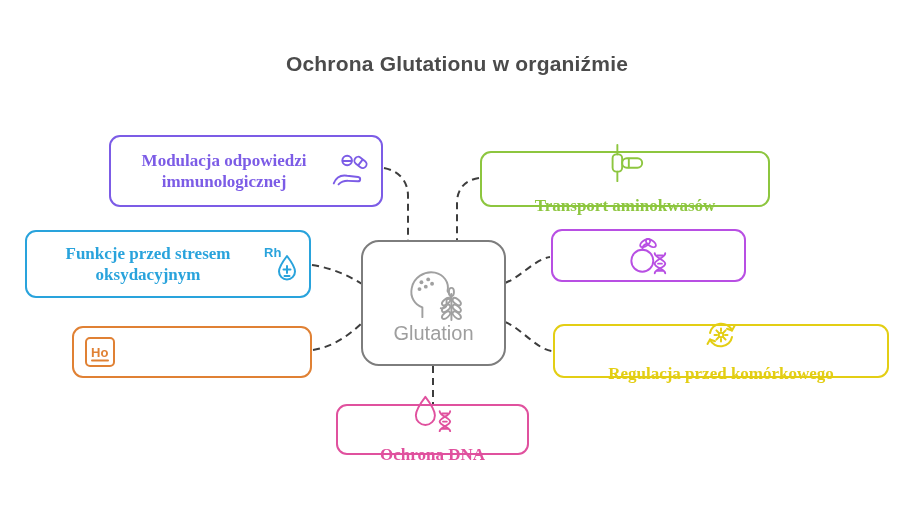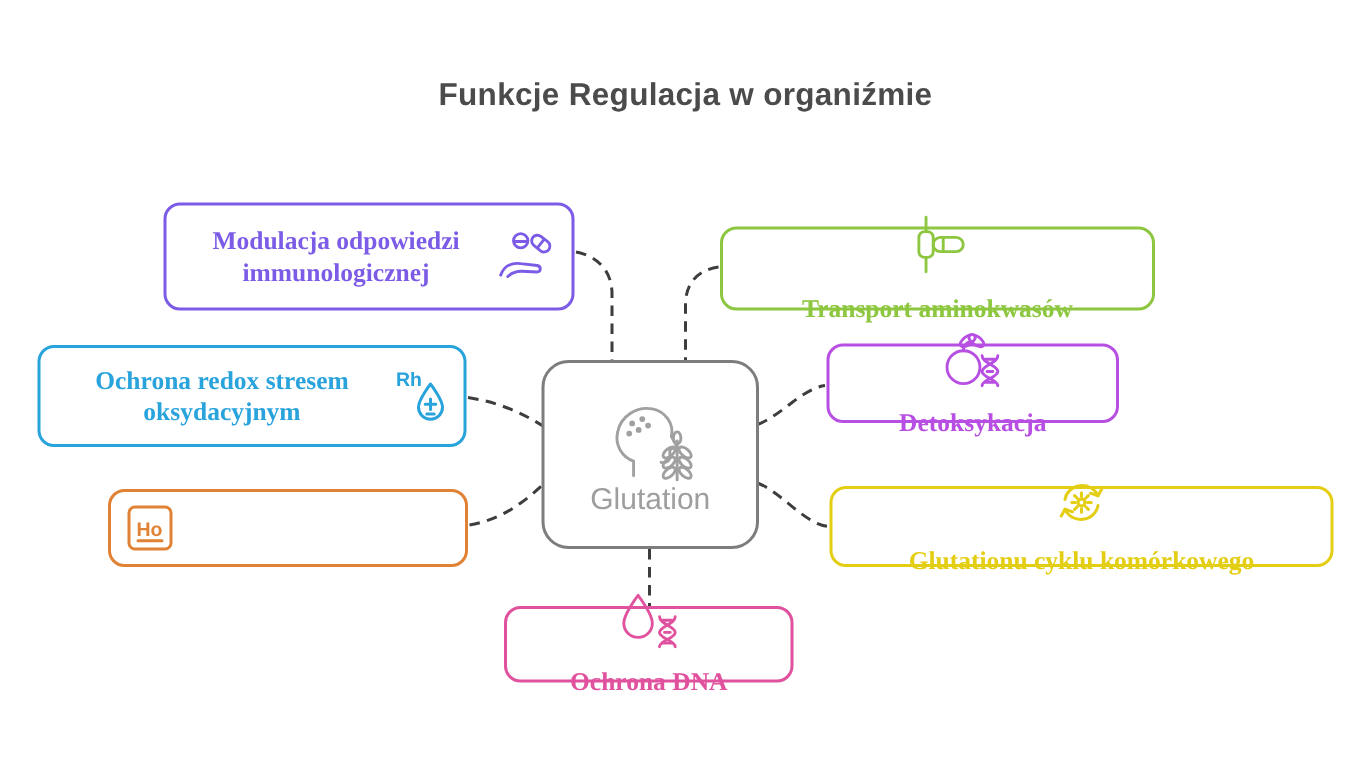--- a/index.html
+++ b/index.html
@@ -36,21 +36,21 @@
     display:flex;flex-direction:column;align-items:center;justify-content:center;
   }
   .center-node .label{font-size:20px;color:var(--center-text);margin-top:1px;}
   .ic{stroke:currentColor;fill:none;stroke-width:2;stroke-linecap:round;stroke-linejoin:round;}
   .ic-txt{fill:currentColor;stroke:none;font-family:"Liberation Sans",sans-serif;font-weight:700;}
   .center-ic{stroke:#a0a0a0;}
 </style>
 </head>
 <body>
 
-<div class="title">Funkcje Regulacja w organiźmie</div>
+<div class="title">Ochrona Glutationu w organiźmie</div>
 
 <svg class="connectors" width="914" height="506" viewBox="0 0 914 506" aria-hidden="true">
   <path class="conn" d="M384 168 C 399 171 408 181 408 196 L408 241"></path>
   <path class="conn" d="M479 178 C 465 180 457 189 457 203 L457 241"></path>
   <path class="conn" d="M312 265 C 331 268 346 274 362 284"></path>
   <path class="conn" d="M313 350 C 331 347 346 338 362 323"></path>
   <path class="conn" d="M505 283 C 521 277 535 259 550 257"></path>
   <path class="conn" d="M505 322 C 521 328 536 349 552 351"></path>
   <path class="conn" d="M433 366 L433 404"></path>
 </svg>
@@ -64,21 +64,21 @@
       <g transform="rotate(38 33 13)">
         <rect class="ic" x="26" y="9" width="14" height="8" rx="4"></rect>
         <path class="ic" d="M33 9.4 V16.6"></path>
       </g>
       <path class="ic" d="M5 35 C 7.5 28.5 13 26 19 27 L 30.5 28.3 C 33.5 28.8 33.3 32.8 30.3 32.8 L 20 32.3 C 15.5 32.2 12.5 33.5 10 36"></path>
     </svg>
   </span>
 </div>
 
 <div class="node icon-right n1" style="--c: #29a3dc;">
-  <span class="label">Ochrona redox stresem oksydacyjnym</span>
+  <span class="label">Funkcje przed stresem oksydacyjnym</span>
   <span class="icon">
     <svg width="40" height="48" viewBox="0 0 40 48">
       <text class="ic-txt" x="3" y="17" font-size="13">Rh</text>
       <path class="ic" d="M26 16 C 26 16 18 26.5 18 31.5 A 8 8 0 0 0 34 31.5 C 34 26.5 26 16 26 16 Z"></path>
       <path class="ic" d="M26 26 V33 M22.5 29.5 H29.5 M23.5 36 H28.5" stroke-width="1.8"></path>
     </svg>
   </span>
 </div>
 
 <div class="node icon-right n2" style="--c: #e08134;">
@@ -110,35 +110,34 @@
       <path class="ic" d="M15 15.5 C 15 11.5 17.5 9.5 20.5 9"></path>
       <ellipse class="ic" cx="24" cy="8.5" rx="6" ry="3" transform="rotate(35 24 8.5)"></ellipse>
       <ellipse class="ic" cx="18" cy="8.5" rx="6" ry="3" transform="rotate(-35 18 8.5)"></ellipse>
       <g transform="translate(27,19)">
         <path class="ic" d="M1 0 C 1 5 12 7 12 11 C 12 15 1 17 1 21"></path>
         <path class="ic" d="M12 0 C 12 5 1 7 1 11 C 1 15 12 17 12 21"></path>
         <path class="ic" d="M3.5 2.5 H9.5 M4.5 11 H8.5 M3.5 18.5 H9.5" stroke-width="1.7"></path>
       </g>
     </svg>
   </span>
-  <span class="label">Detoksykacja</span>
 </div>
 
 <div class="node icon-left n5" style="--c: #e3ce14;">
   <span class="icon">
     <svg width="40" height="36" viewBox="0 0 40 36">
       <path class="ic" d="M9 16 A 11.5 11 0 0 1 31 13.5"></path>
       <path class="ic" d="M31 13.5 L33.5 9 M31 13.5 L26 11.8"></path>
       <path class="ic" d="M31 20 A 11.5 11 0 0 1 9 22.5"></path>
       <path class="ic" d="M9 22.5 L6.5 27 M9 22.5 L14 24.2"></path>
       <circle class="ic" cx="20" cy="18" r="2.3" stroke-width="1.8"></circle>
       <path class="ic" stroke-width="2.5" d="M24 18 H26.5 M22.8 20.8 L24.6 22.6 M20 22 V24.5 M17.2 20.8 L15.4 22.6 M16 18 H13.5 M17.2 15.2 L15.4 13.4 M20 14 V11.5 M22.8 15.2 L24.6 13.4"></path>
     </svg>
   </span>
-  <span class="label">Glutationu cyklu komórkowego</span>
+  <span class="label">Regulacja przed komórkowego</span>
 </div>
 
 <div class="node icon-left n6" style="--c: #e0519e;">
   <span class="icon">
     <svg width="42" height="40" viewBox="0 0 44 42">
       <path class="ic" d="M14 3 C 14 3 4 16 4 22.5 A 10 10 0 0 0 24 22.5 C 24 16 14 3 14 3 Z"></path>
       <g transform="translate(28,18)">
         <path class="ic" d="M1 0 C 1 5 12 7 12 11 C 12 15 1 17 1 21"></path>
         <path class="ic" d="M12 0 C 12 5 1 7 1 11 C 1 15 12 17 12 21"></path>
         <path class="ic" d="M3.5 2.5 H9.5 M4.5 11 H8.5 M3.5 18.5 H9.5" stroke-width="1.7"></path>

